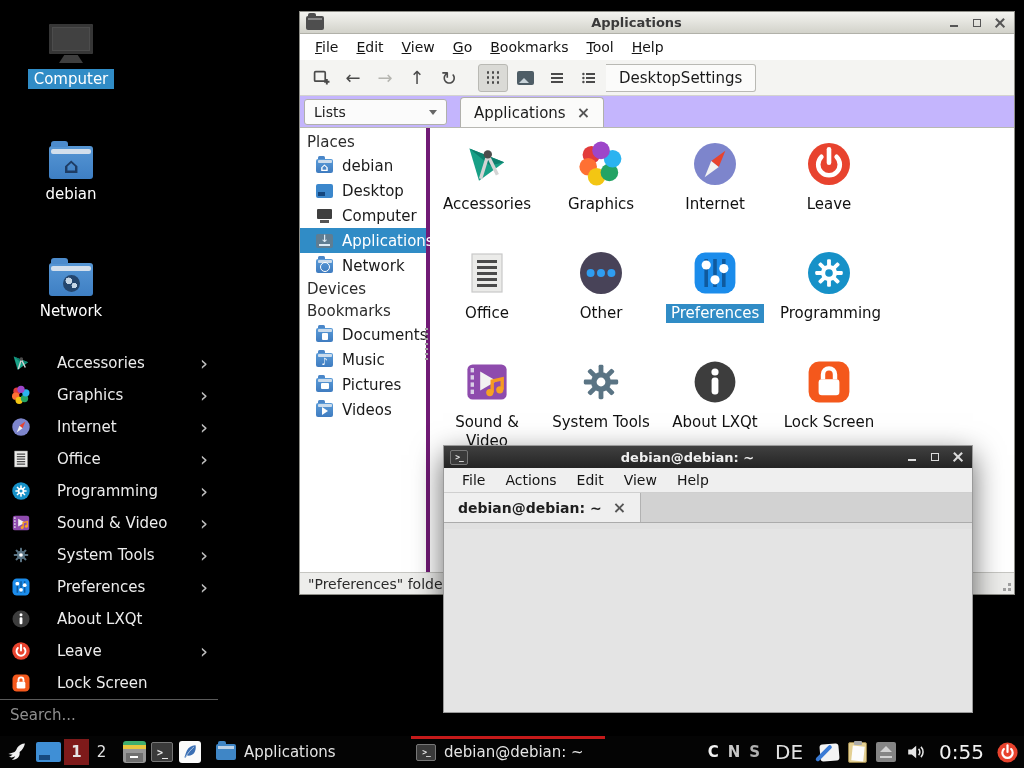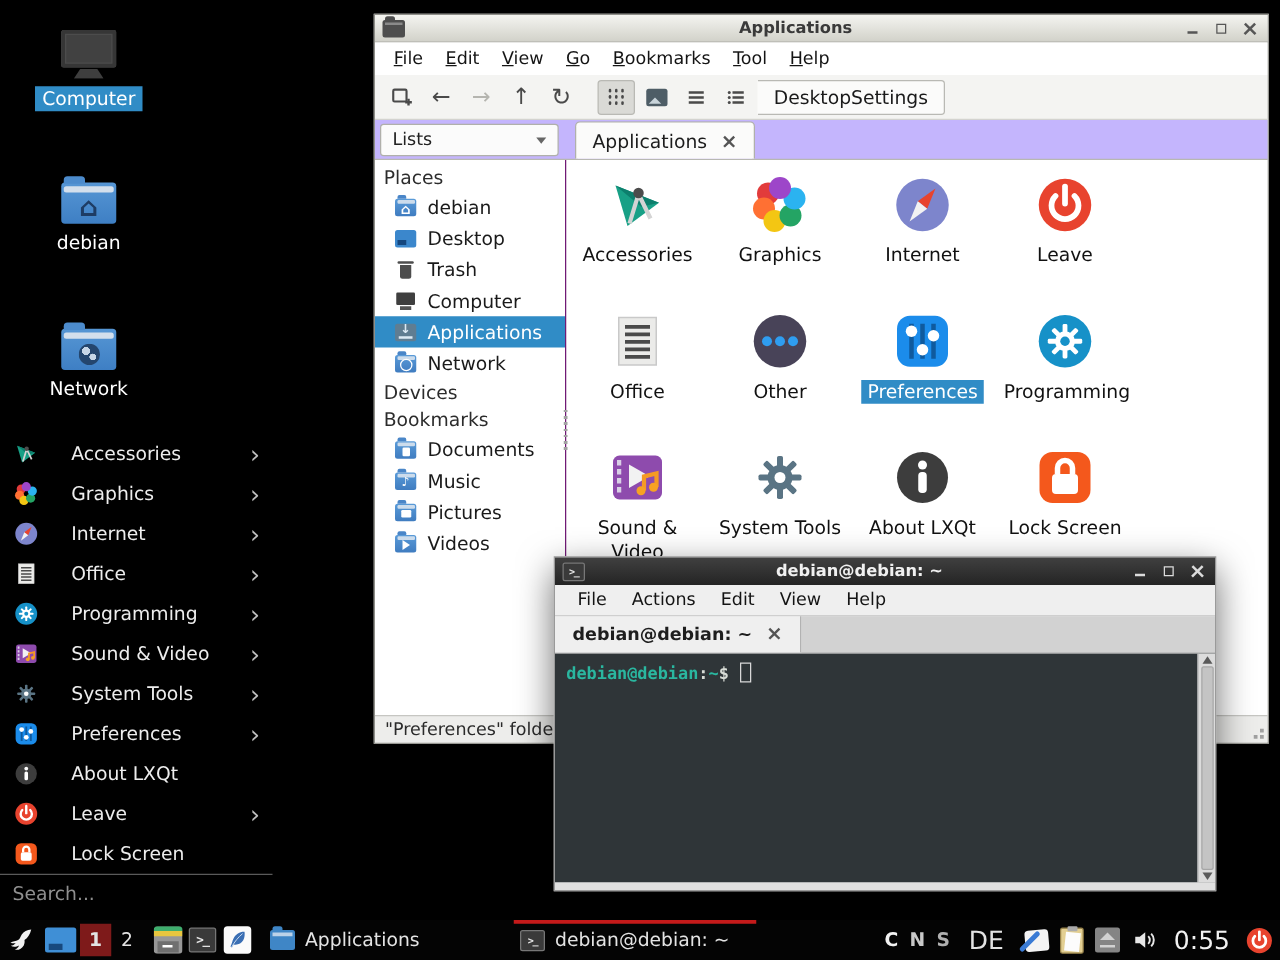--- a/index.html
+++ b/index.html
@@ -74,21 +74,21 @@
   .i-loc::after { content:""; position:absolute; left:4px; top:3px; width:8px; height:8px; border-radius:50%; background:#9c9c9c; box-shadow:inset 0 0 0 2px #7c7c7c; }
   .addr-btn { height:28px; display:flex; align-items:center; background:#fbfbfa; border:1px solid #b9b9b4; border-left:none; border-radius:0 3px 3px 0; padding:0 13px; font-size:15px; color:#1a1a1a; }
 
   .fm-panelrow { height:32px; background:#c4b5fd; border-bottom:1px solid #b8b8b2; display:flex; align-items:flex-end; flex:none; }
   .combo { width:143px; height:26px; margin:0 5px 2px 4px; background:#fbfbfb; border:1px solid #b0b0ab; border-radius:3px; display:flex; align-items:center; justify-content:space-between; padding:0 9px; font-size:14px; color:#222; }
   .combo-arrow { width:0; height:0; border-left:4.5px solid transparent; border-right:4.5px solid transparent; border-top:5px solid #666; }
   .fm-tab { height:30px; margin-left:8px; background:#fbfbfa; border:1px solid #b0b0ab; border-bottom:none; border-radius:4px 4px 0 0; display:flex; align-items:center; padding:0 13px; font-size:15px; color:#1c1c1c; gap:11px; }
   .xglyph::after { content:"×"; color:#555; font-size:16px; font-weight:bold; line-height:1; }
 
   .fm-body { flex:1; display:flex; background:#fff; min-height:0; }
-  .sidebar { width:153px; border-right:1px solid #701a75; padding-top:3px; font-size:15px; color:#1a1a1a; position:relative; flex:none; }
+  .sidebar { width:130px; border-right:4px solid #701a75; padding-top:3px; font-size:15px; color:#1a1a1a; position:relative; flex:none; }
   .sidebar::after { content:""; position:absolute; right:-2px; top:200px; width:3px; height:34px; background:repeating-linear-gradient(#a2a2a2 0 2px, transparent 2px 5px); }
   .side-header { height:22px; display:flex; align-items:center; padding-left:7px; color:#2c2c2c; }
   .side-item { height:25px; display:flex; align-items:center; padding-left:16px; gap:9px; }
   .side-item.selected { background:#308cc6; color:#fff; }
   .mini { width:17px; height:14px; position:relative; flex:none; }
   .mini-folder { background:linear-gradient(#5a9bd8,#3f7cc0); border-radius:2px; }
   .mini-folder::before { content:""; position:absolute; top:-2.5px; left:1.5px; width:7px; height:3px; background:#4a86c8; border-radius:1.5px 1.5px 0 0; }
   .mini-folder::after { content:""; position:absolute; top:1.5px; left:1.5px; right:1.5px; height:2.5px; background:#ccdcec; border-radius:1px; }
   .em { position:absolute; left:0; right:0; top:3px; bottom:0; display:flex; align-items:center; justify-content:center; color:#fff; z-index:1; }
   .em-home::after { content:"⌂"; font-size:11px; font-weight:bold; }
@@ -452,24 +452,20 @@
         <span class="mini mini-folder">
             <span class="em em-home"></span>
           </span>
         <span>debian</span>
       </div>
       <div class="side-item">
         <span class="mini mini-desktop"></span>
         <span>Desktop</span>
       </div>
       <div class="side-item">
-        <span class="mini mini-trash"></span>
-        <span>Trash</span>
-      </div>
-      <div class="side-item">
         <span class="mini mini-comp"></span>
         <span>Computer</span>
       </div>
       <div class="side-item selected">
         <span class="mini mini-apps"></span>
         <span>Applications</span>
       </div>
       <div class="side-item">
         <span class="mini mini-folder">
             <span class="em em-globe"></span>
@@ -601,28 +597,20 @@
     <span class="mi">Actions</span>
     <span class="mi">Edit</span>
     <span class="mi">View</span>
     <span class="mi">Help</span>
   </div>
   <div class="term-tabbar">
     <span class="term-tab">
       <span>debian@debian: ~</span>
       <span class="xglyph"></span>
     </span>
-  </div>
-  <div class="term-screen">
-    <div class="term-text"><span class="c-user">debian@debian</span><span class="c-plain">:</span><span class="c-user">~</span><span class="c-plain">$</span><span class="cursor"></span></div>
-    <div class="term-scroll">
-      <span class="sarrow-up"></span>
-      <span class="sthumb"></span>
-      <span class="sarrow-down"></span>
-    </div>
   </div>
   <div class="term-bottom"></div>
 </div>
 
 <div class="taskbar">
   <span class="tb-menu">
     <svg width="24" height="24" viewBox="0 0 24 24">
         <use href="#ic-bird"></use>
       </svg>
   </span>

